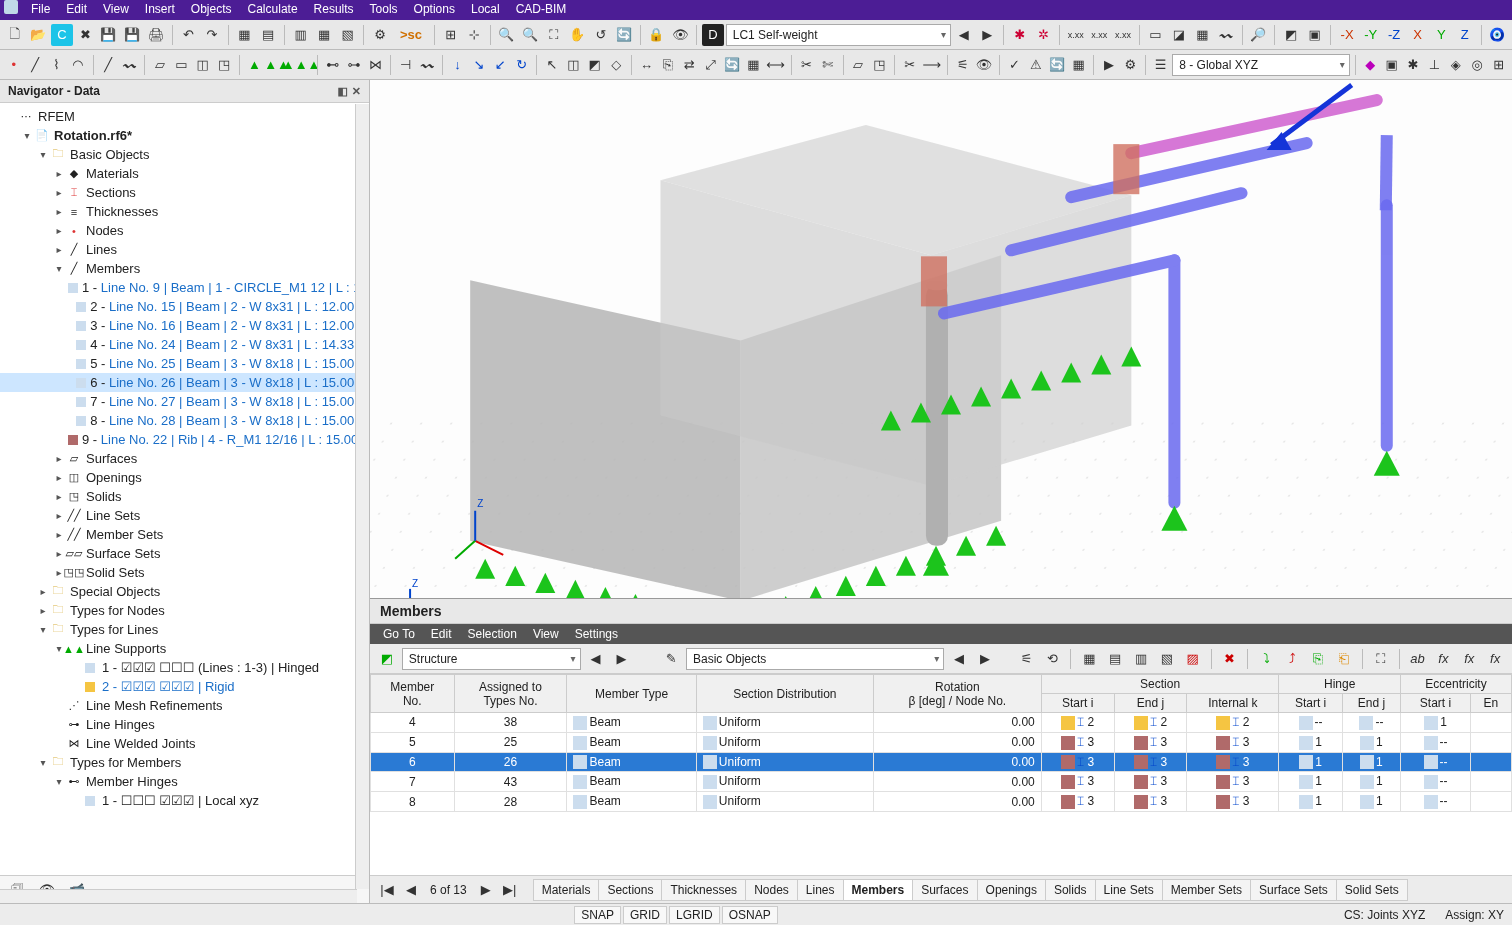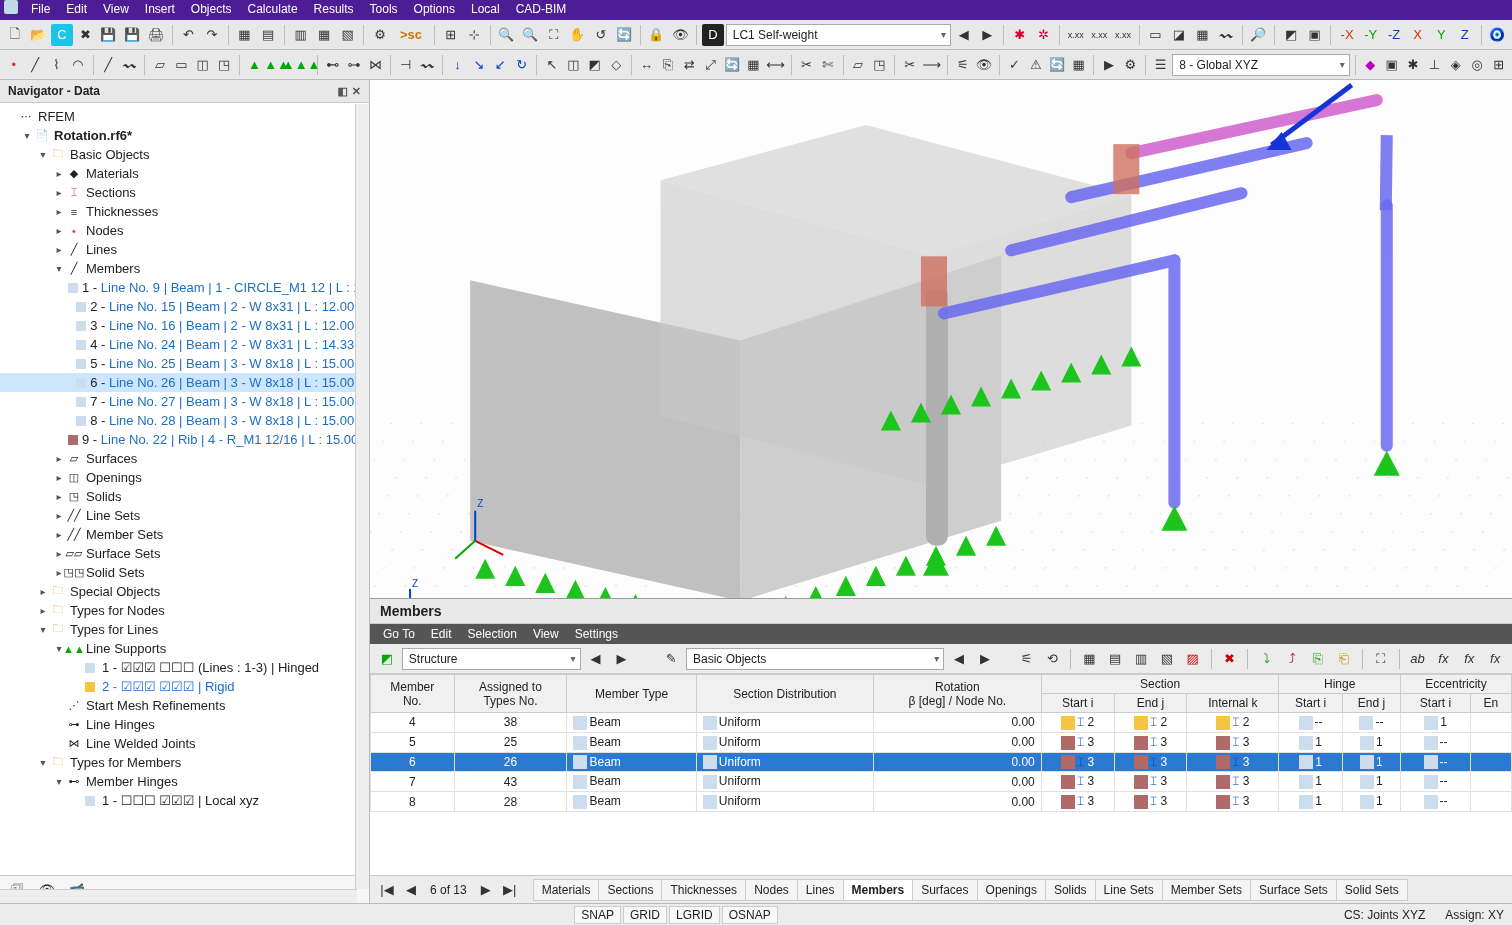--- a/index.html
+++ b/index.html
@@ -416,21 +416,21 @@
         <div class="tree-row" style="padding-left: 68px;">
           <span class="twist"></span>
           <span class="ticon">
             <span style="background:#f5c542;display:inline-block;width:10px;height:10px"></span>
           </span>
           <span><span class="blue-link">2 - ☑☑☑ ☑☑☑ | Rigid</span></span>
         </div>
         <div class="tree-row" style="padding-left: 52px;">
           <span class="twist"></span>
           <span class="ticon">⋰</span>
-          <span>Start Mesh Refinements</span>
+          <span>Line Mesh Refinements</span>
         </div>
         <div class="tree-row" style="padding-left: 52px;">
           <span class="twist"></span>
           <span class="ticon">⊶</span>
           <span>Line Hinges</span>
         </div>
         <div class="tree-row" style="padding-left: 52px;">
           <span class="twist"></span>
           <span class="ticon">⋈</span>
           <span>Line Welded Joints</span>

